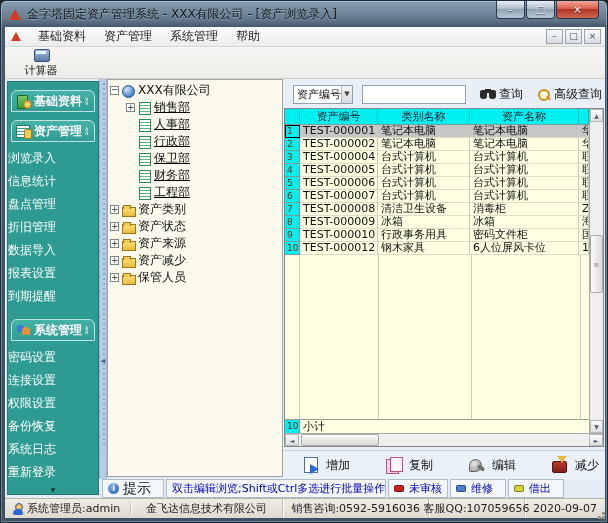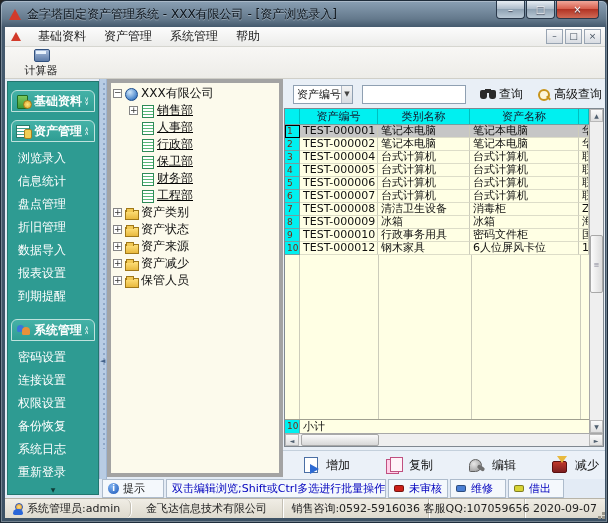--- a/index.html
+++ b/index.html
@@ -65,30 +65,30 @@
   .icon-books::before { content:""; position:absolute; left:2px; top:2px; width:9px; height:12px; background:linear-gradient(#7CC95E,#3E9A3A); border:1px solid #1F6A22; border-radius:1px; }
   .icon-books::after { content:""; position:absolute; left:8px; top:7px; width:7px; height:7px; background:radial-gradient(#FFE680,#D8A020); border:1px solid #A87818; border-radius:50%; }
   .icon-grid::before { content:""; position:absolute; left:1px; top:2px; width:12px; height:11px; background:repeating-linear-gradient(180deg,#FFFFFF 0 2px,#3FA08F 2px 3px); border:1px solid #2A7A6A; }
   .icon-grid::after { content:""; position:absolute; left:9px; top:6px; width:6px; height:8px; background:#F2CE56; border:1px solid #A88020; border-radius:2px; }
   .icon-users::before { content:""; position:absolute; left:2px; top:3px; width:7px; height:7px; background:#3A78D8; border-radius:50% 50% 20% 20%; }
   .icon-users::after { content:""; position:absolute; left:7px; top:5px; width:8px; height:8px; background:#E8913A; border-radius:50% 50% 20% 20%; }
   .chev { display:flex; flex-direction:column; margin-left:auto; color:#FFFFFF; font-size:6px; line-height:4px; padding-right:2px; }
   .chev::before, .chev::after { content:"∧"; }
   .chev.down::before, .chev.down::after { content:"∨"; }
   .sec-items { padding:5px 0 3px 0; }
-  .side-item { height:23px; line-height:23px; padding-left:10px; font-size:12px; color:#FFFFFF; white-space:nowrap; }
+  .side-item { height:23px; line-height:23px; font-size:12px; color:#FFFFFF; white-space:nowrap; }
   .side-more { position:absolute; bottom:0; left:0; right:0; height:9px; text-align:center; font-size:6px; color:#0E3A36; background:#2E9B92; line-height:9px; }
 
   
   .splitter { position:absolute; left:94px; top:0; width:8px; height:400px; background:#B8CCE4; border-left:1px solid #9FB6D4; border-right:1px solid #9FB6D4; }
   .splitter::before { content:""; position:absolute; left:3px; top:4px; bottom:30px; width:2px; background:repeating-linear-gradient(180deg,#8FA8C8 0 2px,transparent 2px 5px); }
   .splitter .sp-arrow { position:absolute; left:0; top:278px; font-size:7px; color:#44628A; }
 
   
-  .treepanel { position:absolute; left:102px; top:0; width:176px; height:398px; background:#FCFAEC; border:4px solid #a3a3a3; overflow:hidden; padding:2px 0 0 2px; }
+  .treepanel { position:absolute; left:102px; top:0; width:176px; height:398px; background:#FCFAEC; border:1px solid #a3a3a3; overflow:hidden; padding:2px 0 0 2px; }
   .tnode { display:flex; align-items:center; height:17px; white-space:nowrap; }
   .tnode.lv1 { padding-left:16px;text-decoration:underline; }
   .texp { position:relative; width:9px; height:9px; background:#FFFFFF; border:1px solid #848484; margin-right:3px; flex:0 0 auto; font-size:9px; line-height:7px; text-align:center; color:#333; }
   .texp.plus::before { content:"+"; position:absolute; left:0; top:0; width:7px; }
   .texp.minus::before { content:"−"; position:absolute; left:0; top:-1px; width:7px; }
   .texp.none { visibility:hidden; }
   .tic { position:relative; width:13px; height:12px; margin-right:3px; flex:0 0 auto; }
   .t-company::before { content:""; position:absolute; left:0; top:0; width:11px; height:11px; border-radius:50%; background:radial-gradient(circle at 35% 30%,#CFE6FA,#4A86CC 70%,#1A4A8A); border:1px solid #1A4A8A; }
   .t-dept::before { content:""; position:absolute; left:1px; top:0; width:10px; height:11px; background:repeating-linear-gradient(180deg,#FFFFFF 0 2px,#58B878 2px 3px); border:1px solid #2E8B57; }
   .t-folder::before { content:""; position:absolute; left:0; top:3px; width:12px; height:8px; background:linear-gradient(#FFE07A,#E8B93E); border:1px solid #A07818; }
@@ -156,21 +156,21 @@
   .icon-edit::before { content:""; position:absolute; left:2px; top:3px; width:11px; height:11px; background:radial-gradient(circle at 35% 35%,#E8E8E8,#909090); border:1px solid #606060; border-radius:50% 50% 50% 10%; }
   .icon-edit::after { content:""; position:absolute; left:10px; top:10px; width:8px; height:4px; background:#707070; transform:rotate(35deg); border-radius:2px; }
   .icon-minus::before { content:""; position:absolute; left:2px; top:5px; width:13px; height:10px; background:linear-gradient(#C0392B,#7E1F1F); border:1px solid #5A1010; border-radius:2px; }
   .icon-minus::after { content:""; position:absolute; left:7px; top:0; width:0; height:0; border-left:5px solid transparent; border-right:5px solid transparent; border-top:7px solid #E8B93E; }
 
   
   .statusrow { position:absolute; left:0; top:452px; width:600px; height:19px; background:#E3EBF5; display:flex; align-items:stretch; padding-left:97px; }
   .sseg { border:1px solid #AEBCCC; background:#F4F8FC; display:flex; align-items:center; margin-right:2px; padding:0 5px; }
   .sseg.tip { width:62px; flex:0 0 auto; gap:4px; }
   .sseg.msg { width:220px; flex:0 0 auto; overflow:hidden; }
-  .tip-label { font-size:11px; color:#111; }
+  .tip-label { font-size:14px; color:#111; }
   .msg-text { font-size:11px; color:#0000BE; white-space:nowrap; }
   .info-ic { width:11px; height:11px; border-radius:50%; background:radial-gradient(circle at 35% 30%,#7FB2F0,#1A56B8); color:#fff; font-size:8px; font-weight:bold; text-align:center; line-height:11px; flex:0 0 auto; }
   .sseg.leg { flex:0 0 auto; gap:5px; min-width:56px; }
   .legsq { width:10px; height:7px; border-radius:2px; border:1px solid rgba(0,0,0,.4); flex:0 0 auto; }
   .leglabel { font-size:11px; color:#0000BE; white-space:nowrap; }
 
   
   .bottombar { position:absolute; left:0; top:471px; width:600px; height:20px; background:linear-gradient(#F0EDE5,#DEDACE); border-top:1px solid #B8B4A8; display:flex; align-items:center; font-size:11px; color:#222; }
   .bseg { display:flex; align-items:center; gap:4px; padding:0 8px; height:100%; border-right:1px solid #C4C0B4; box-shadow:1px 0 0 #FFFFFF; white-space:nowrap; }
   .bseg.b-user { width:138px;border-radius:6px; }

